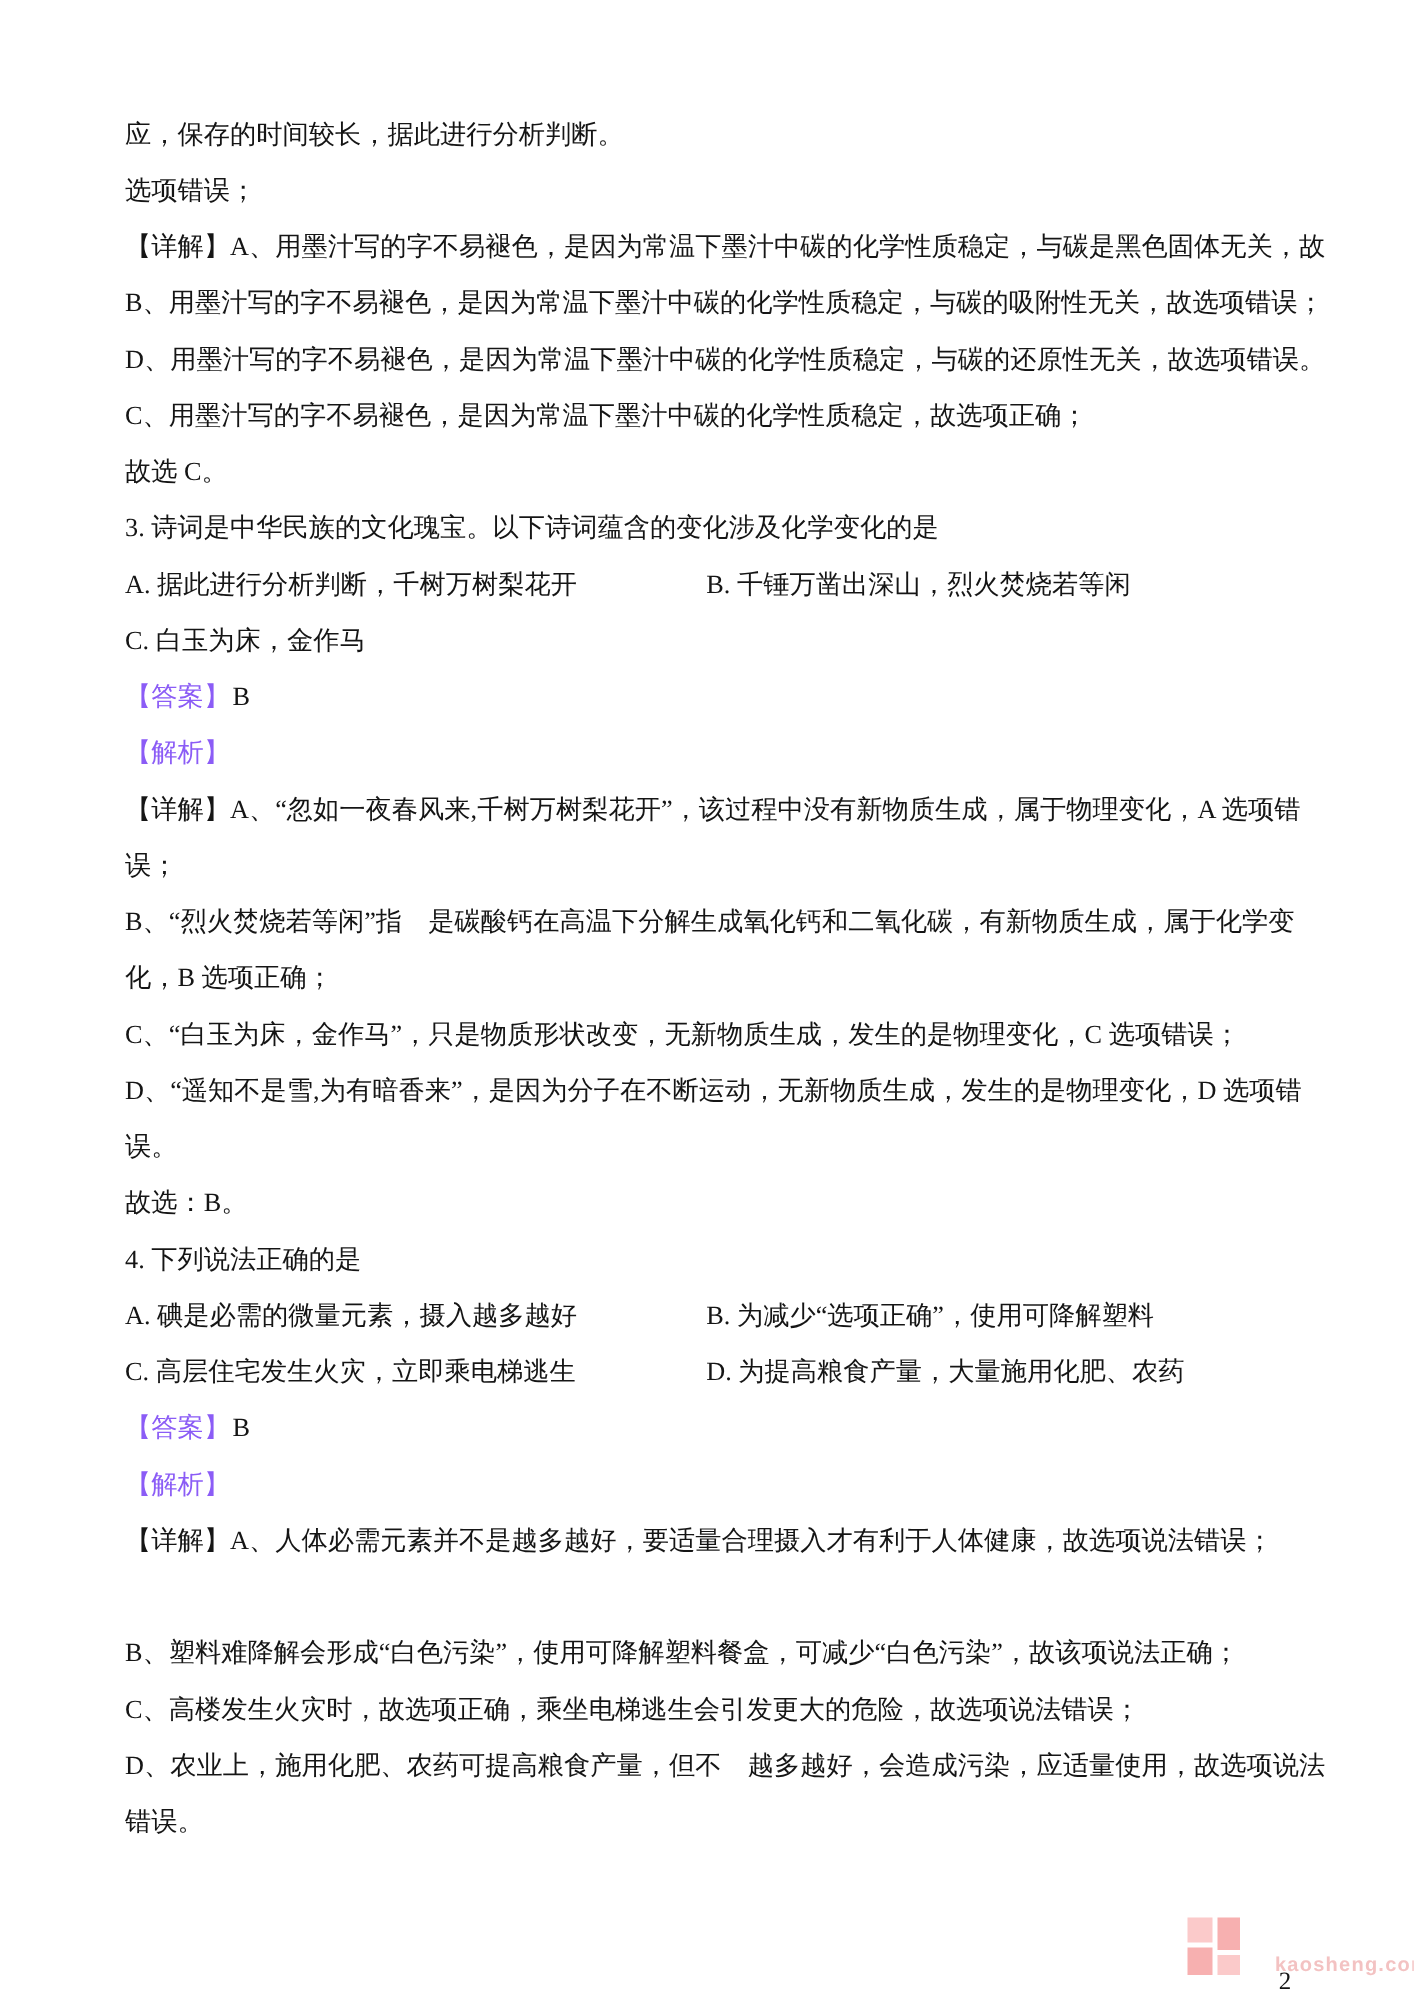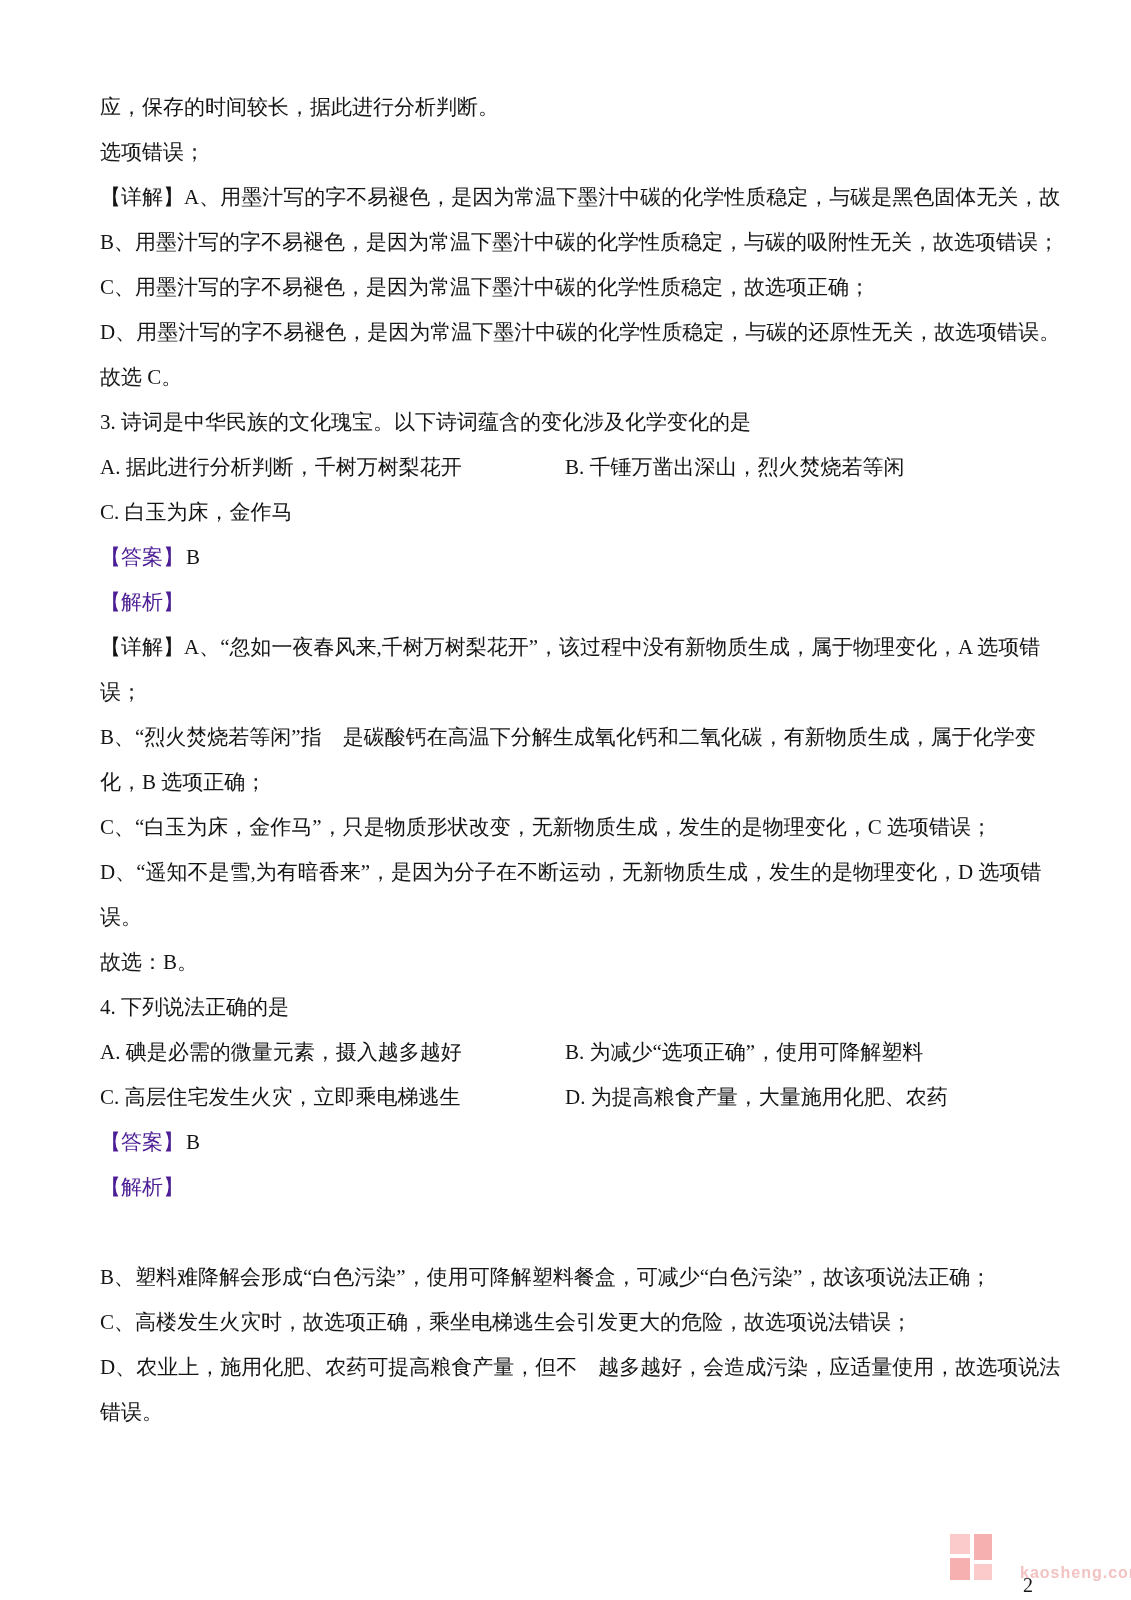--- a/index.html
+++ b/index.html
@@ -4,21 +4,21 @@
 <style>
   html,body{margin:0;padding:0;}
   body{
     width:1131px;height:1600px;position:relative;background:#ffffff;
     font-family:"Liberation Serif","DejaVu Serif",serif;color:#151515;
     overflow:hidden;
   }
   .doc{position:absolute;left:100px;top:85px;width:940px;}
   .line{height:45px;line-height:45px;font-size:21px;white-space:nowrap;position:relative;}
   .col-right{position:absolute;left:465px;top:0;}
-  .blue{color:#4c1d95;}
+  .blue{color:#8b5cf6;}
   .ansval{color:#151515;margin-left:2px;}
   
   .wm-block{position:absolute;}
   .wm-tl{left:950px;top:1534px;width:20px;height:20px;background:#fbcaca;}
   .wm-bl{left:950px;top:1558px;width:20px;height:22px;background:#f7b0b0;}
   .wm-tr{left:974px;top:1534px;width:18px;height:26px;background:#f7b0b0;}
   .wm-br{left:974px;top:1564px;width:18px;height:16px;background:#fbcaca;}
   .wm-brand{
     position:absolute;left:1000px;top:1603px;
     font-family:"Liberation Sans","DejaVu Sans",sans-serif;
@@ -36,22 +36,22 @@
   }
 </style>
 </head>
 <body>
 
 <div class="doc">
   <div class="line">应，保存的时间较长，据此进行分析判断。</div>
   <div class="line">选项错误；</div>
   <div class="line">【详解】A、用墨汁写的字不易褪色，是因为常温下墨汁中碳的化学性质稳定，与碳是黑色固体无关，故</div>
   <div class="line">B、用墨汁写的字不易褪色，是因为常温下墨汁中碳的化学性质稳定，与碳的吸附性无关，故选项错误；</div>
+  <div class="line">D、用墨汁写的字不易褪色，是因为常温下墨汁中碳的化学性质稳定，与碳的还原性无关，故选项错误。</div>
   <div class="line">C、用墨汁写的字不易褪色，是因为常温下墨汁中碳的化学性质稳定，故选项正确；</div>
-  <div class="line">D、用墨汁写的字不易褪色，是因为常温下墨汁中碳的化学性质稳定，与碳的还原性无关，故选项错误。</div>
   <div class="line">故选 C。</div>
   <div class="line">3. 诗词是中华民族的文化瑰宝。以下诗词蕴含的变化涉及化学变化的是</div>
   <div class="line">
     <span>A. 据此进行分析判断，千树万树梨花开</span>
     <span class="col-right">B. 千锤万凿出深山，烈火焚烧若等闲</span>
   </div>
   <div class="line">
     <span>C. 白玉为床，金作马</span>
   </div>
   <div class="line">
@@ -76,20 +76,21 @@
   <div class="line">
     <span>C. 高层住宅发生火灾，立即乘电梯逃生</span>
     <span class="col-right">D. 为提高粮食产量，大量施用化肥、农药</span>
   </div>
   <div class="line">
     <span class="blue">【答案】</span><span class="ansval">B</span>
   </div>
   <div class="line">
     <span class="blue">【解析】</span>
   </div>
+  <div class="line">【详解】A、人体必需元素并不是越多越好，要适量合理摄入才有利于人体健康，故选项说法错误；</div>
   <div class="line"></div>
   <div class="line">B、塑料难降解会形成“白色污染”，使用可降解塑料餐盒，可减少“白色污染”，故该项说法正确；</div>
   <div class="line">C、高楼发生火灾时，故选项正确，乘坐电梯逃生会引发更大的危险，故选项说法错误；</div>
   <div class="line">D、农业上，施用化肥、农药可提高粮食产量，但不　越多越好，会造成污染，应适量使用，故选项说法</div>
   <div class="line">错误。</div>
 </div>
 
 <div class="wm-block wm-tl"></div>
 <div class="wm-block wm-bl"></div>
 <div class="wm-block wm-tr"></div>

